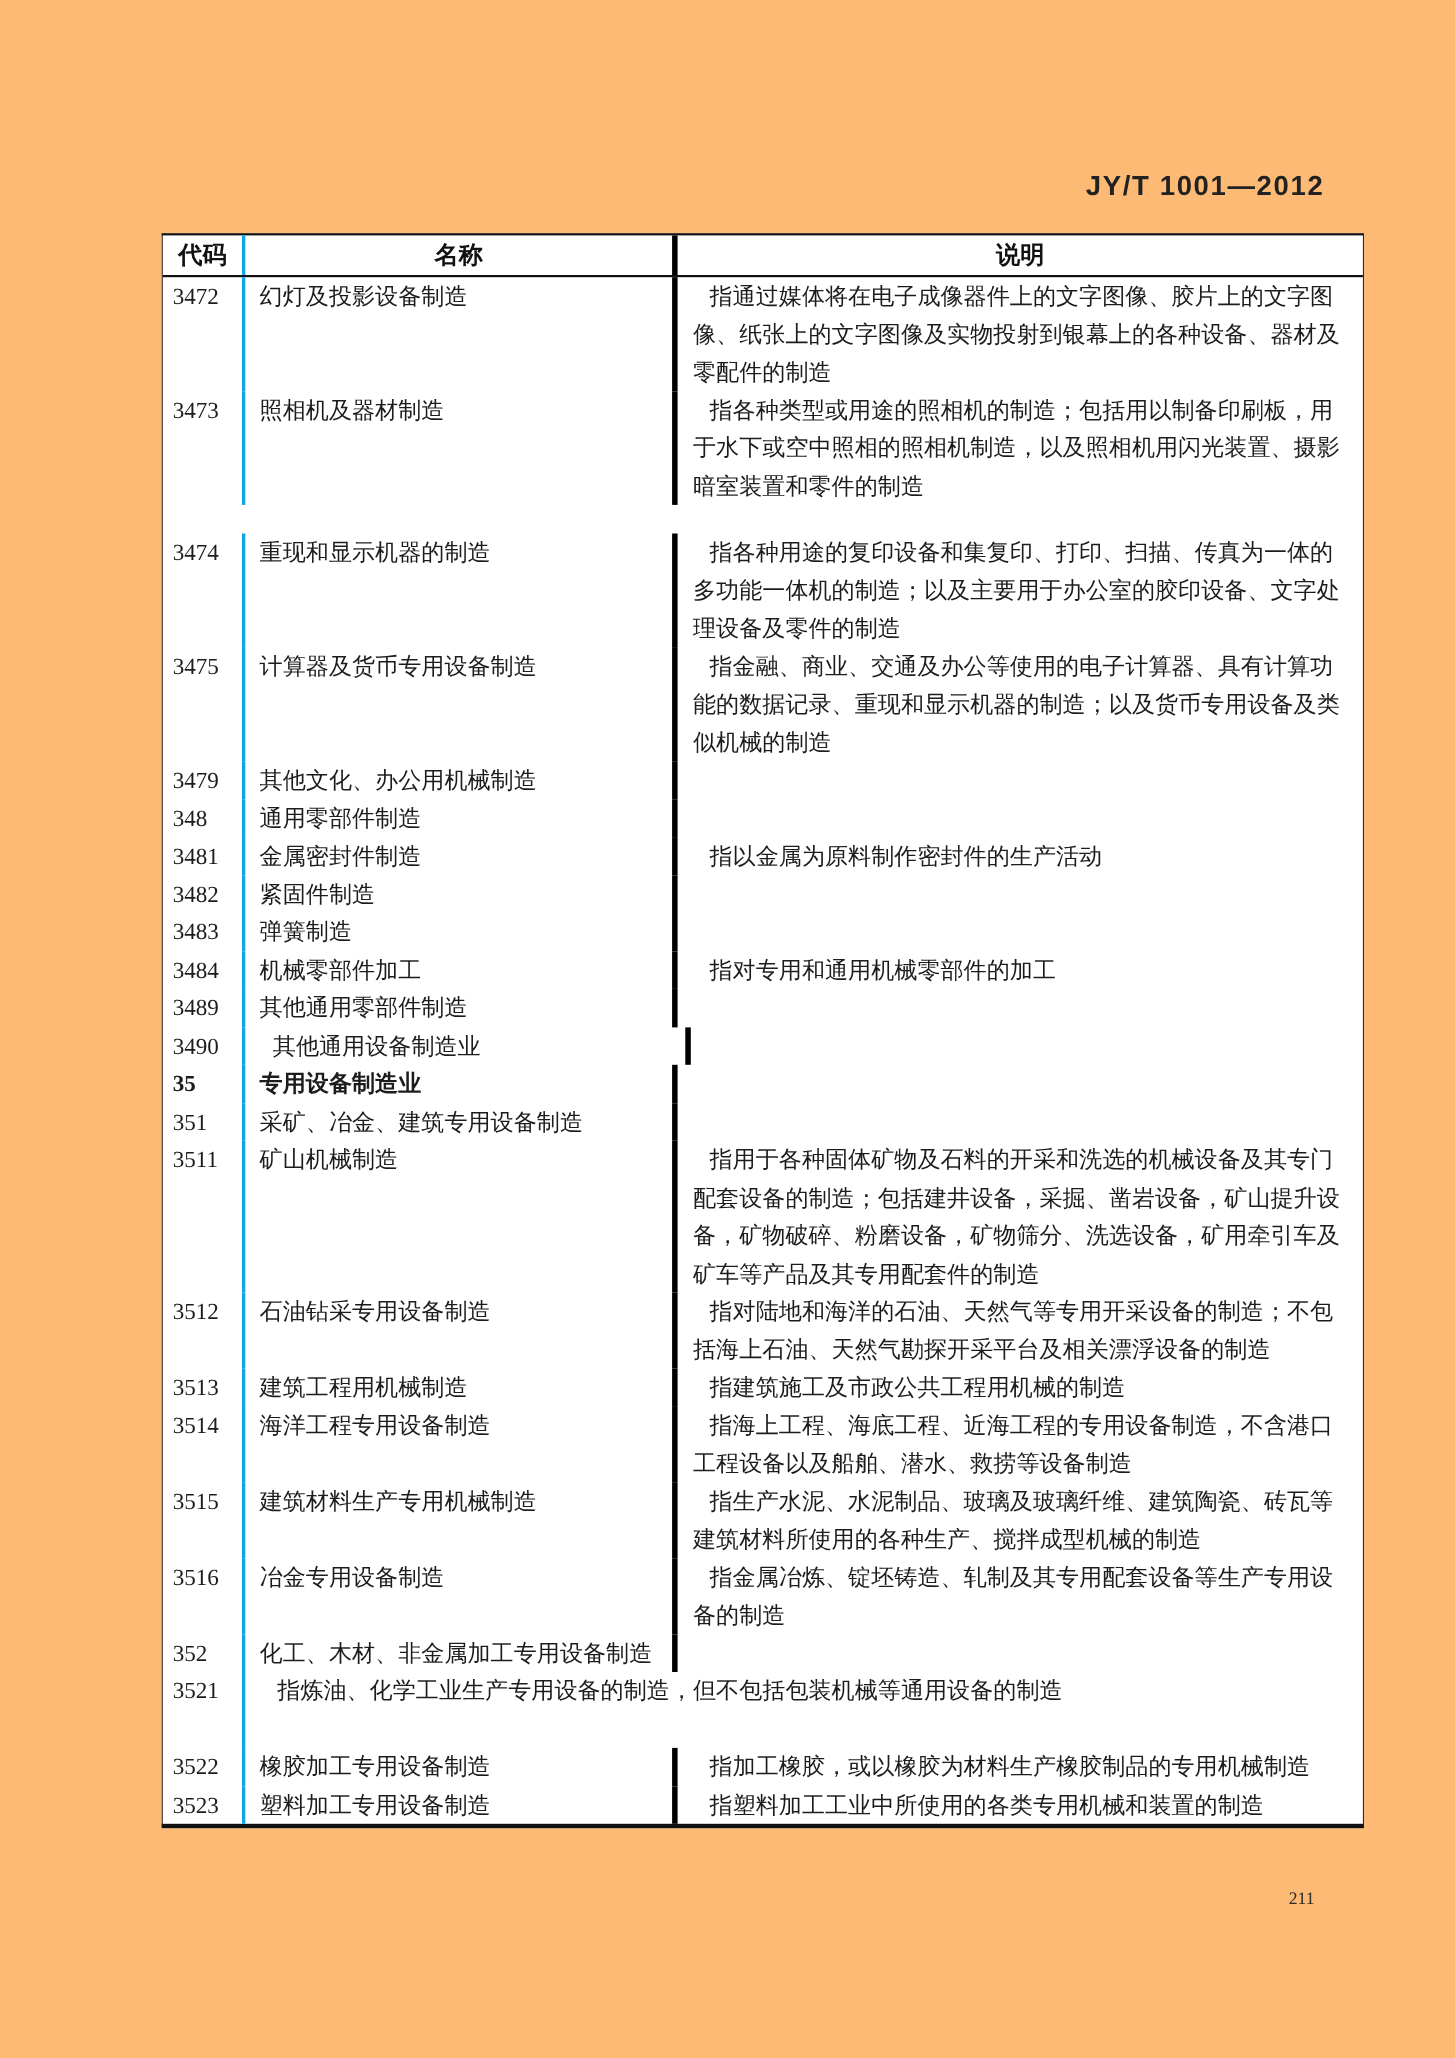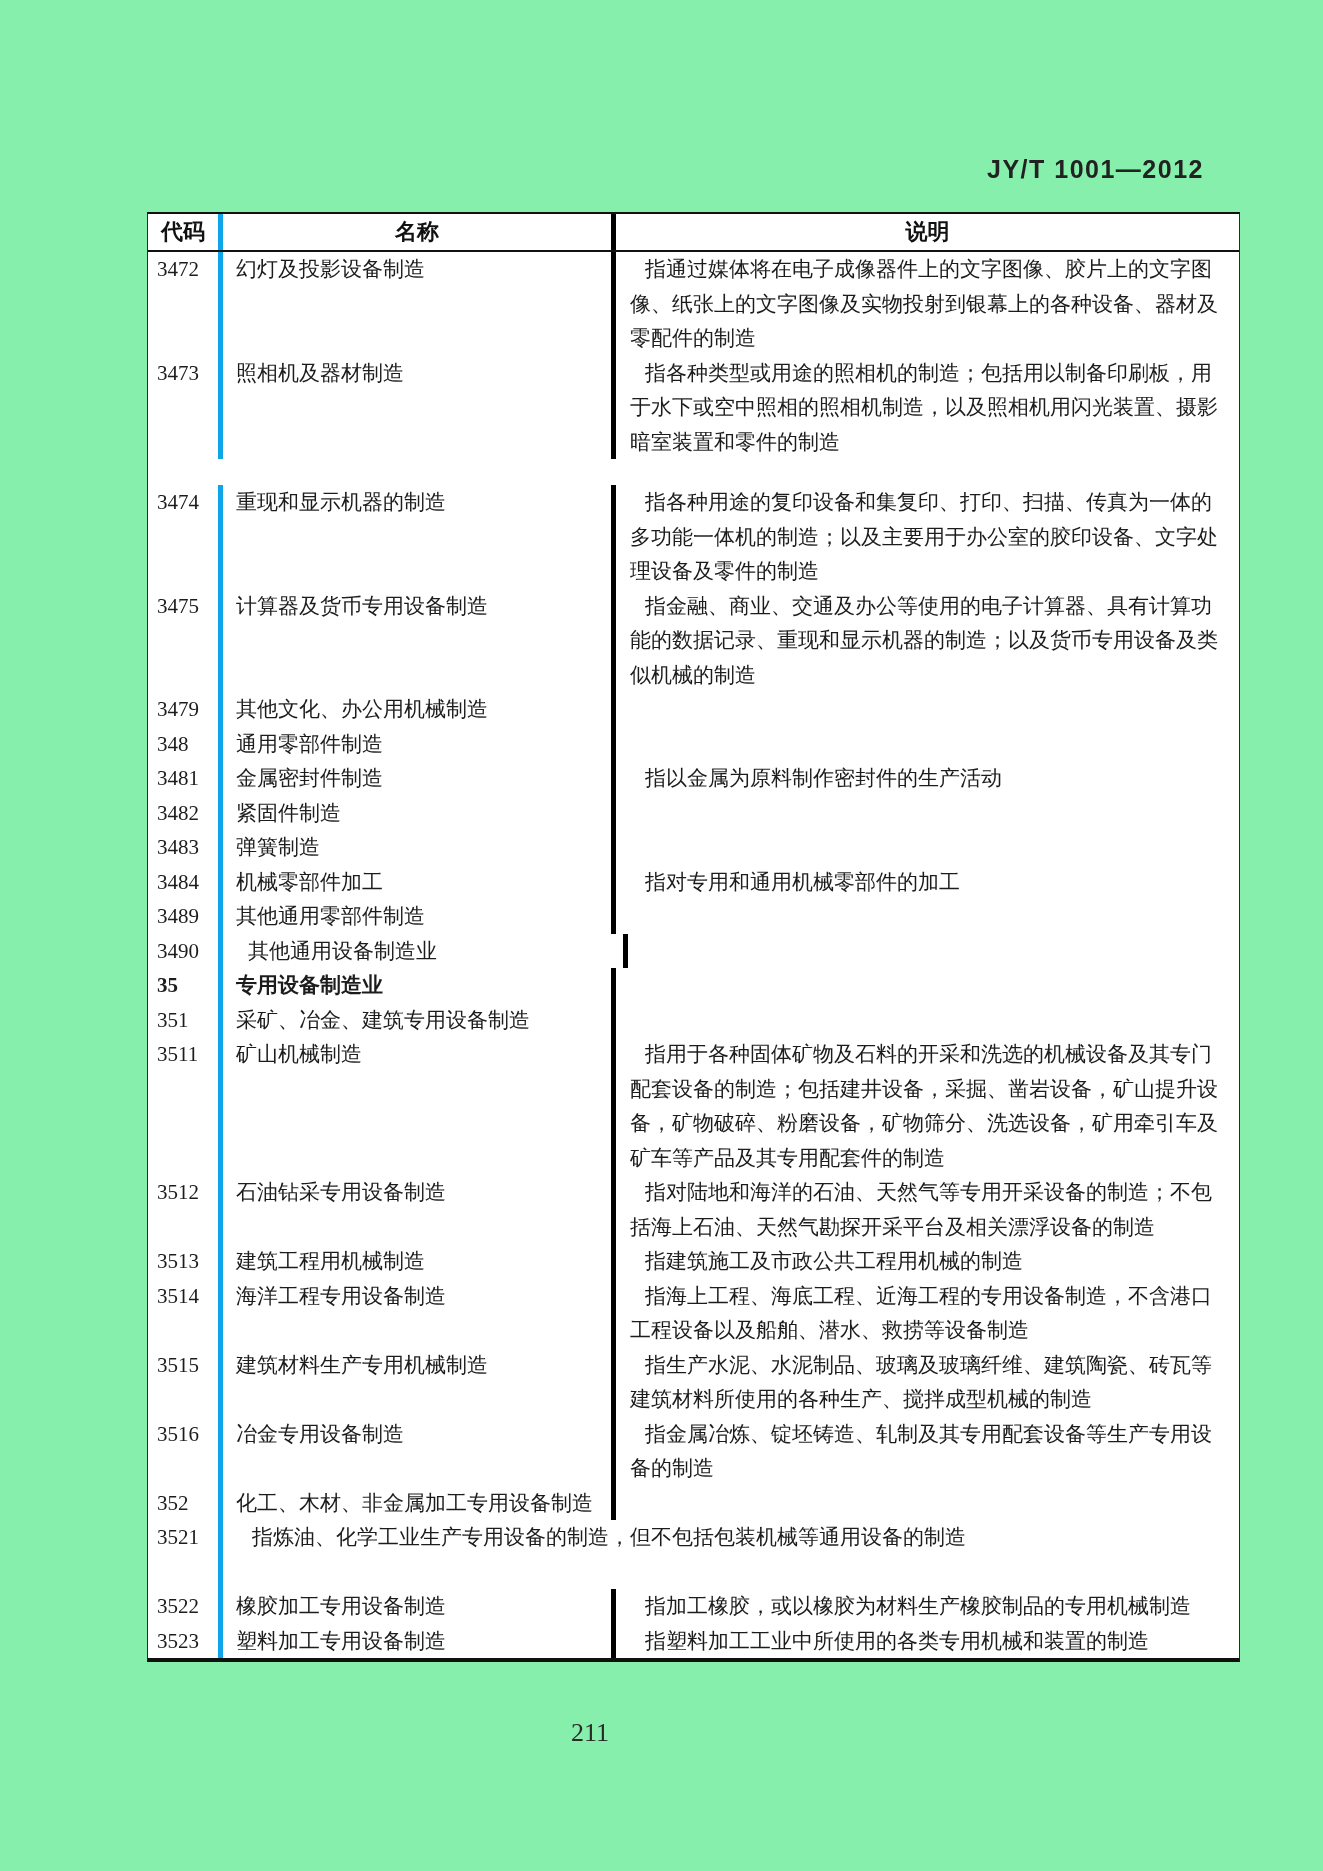--- a/index.html
+++ b/index.html
@@ -1,19 +1,19 @@
 <!DOCTYPE html>
 <html><head>
 <meta charset="utf-8">
 <style>
   html,body { margin:0; padding:0; background:#e8e8e8; }
   .page {
     position:relative;
     width:1323px; height:1871px;
-    background:#86efac;
+    background:#fdba74;
     font-family:"Liberation Serif","DejaVu Serif",serif;
     color:#1c1c1c;
     overflow:hidden;
   }
   .doc-header {
     position:absolute;
     top:155px; left:0; width:1204px;
     text-align:right;
     font-family:"Liberation Sans","DejaVu Sans",sans-serif;
     font-weight:bold;
@@ -40,42 +40,43 @@
   .th {
     box-sizing:border-box;
     display:flex;
     align-items:center;
     justify-content:center;
     font-family:"Liberation Sans","DejaVu Sans",sans-serif;
     font-weight:bold;
     font-size:22px;
     color:#111;
   }
-  .col-code { width:75px; border-right:5px solid #0ea5e9; }
+  .col-code { width:75px; border-right:3px solid #0ea5e9; }
   .col-name { width:393px; border-right:5px solid #000000; }
   .col-desc { flex:1; }
   .tr { display:flex; }
   .td {
     box-sizing:border-box;
     font-size:21px;
     line-height:34.5px;
     color:#1c1c1c;
   }
   .td.col-code { padding-left:9px; }
   .td.col-name { padding-left:13px; }
   .td.col-desc { padding:0 18px 0 14px; }
   .desc-p { margin:0; text-indent:15px; line-height:34.5px; }
   .bold-row .td.col-code,
   .bold-row .td.col-name { font-weight:bold; }
   .page-number {
     position:absolute;
     top:1718px; left:0; width:1180px;
-    text-align:center;
-    font-size:26px;
+    text-align:right;
+    font-size:16px;
     color:#2a2a2a;
+    padding-left:15px;
   }
 </style>
 </head>
 <body>
 
 <div class="page">
 
   <div class="doc-header">JY/T 1001—2012</div>
 
   <div class="tbl">

